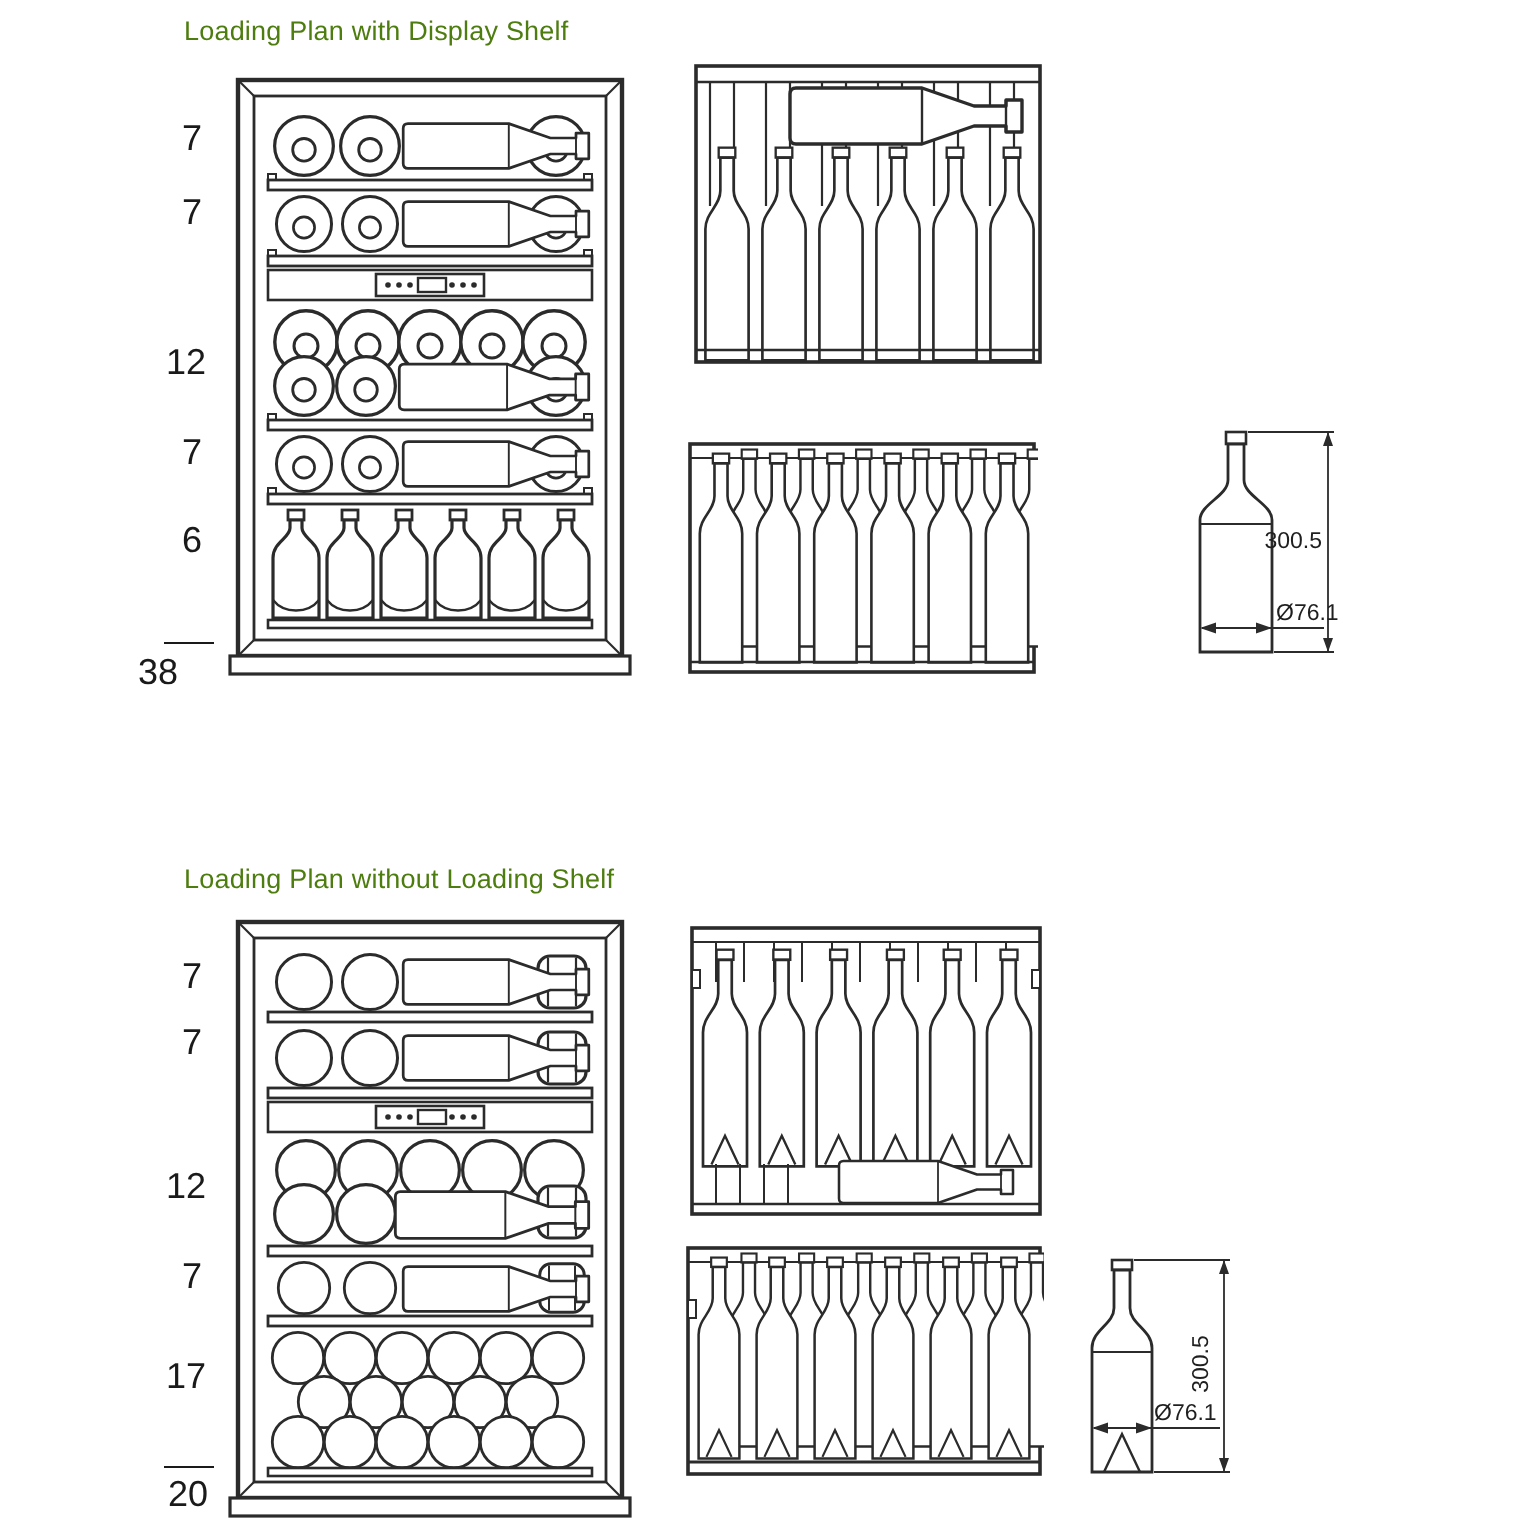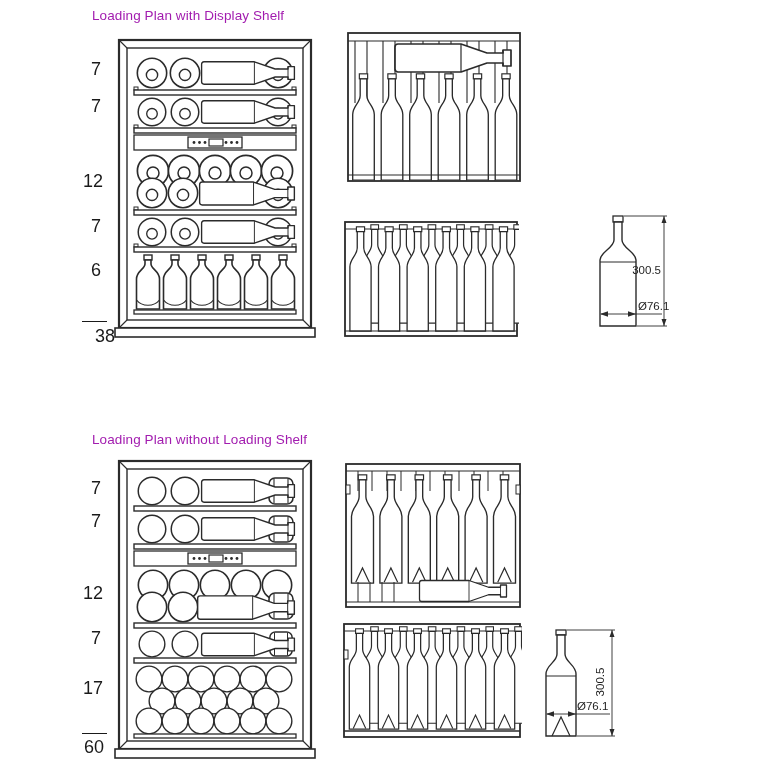--- a/index.html
+++ b/index.html
@@ -3,21 +3,21 @@
 <meta charset="utf-8">
 <style>
   html,body{margin:0;padding:0;}
   body{
     width:766px;height:766px;position:relative;overflow:hidden;
     background:#ffffff;
     font-family:"Liberation Sans", sans-serif;
     color:#1f1f1f;
   }
   .abs{position:absolute;}
-  .plan-title{font-size:13.5px;color:#a21caf;letter-spacing:.1px;}
+  .plan-title{font-size:13.5px;color:#4d7c0f;letter-spacing:.1px;}
   .row-count{font-size:18px;color:#1a1a1a;width:30px;text-align:center;line-height:1.1;}
   .sum-line{border-top:1.6px solid #1a1a1a;width:25px;height:0;}
   .total-count{font-size:18px;color:#1a1a1a;width:34px;text-align:center;line-height:1.1;}
   svg{color:#2b2b2b;display:block;}
   svg text{font-family:"Liberation Sans", sans-serif;fill:#1f1f1f;font-size:11.5px;}
 </style>
 </head>
 <body>
 
 <svg width="0" height="0" style="position:absolute" aria-hidden="true">
@@ -57,21 +57,21 @@
 </svg>
 
 <div class="abs plan-title" style="left:92px;top:8px;">Loading Plan with Display Shelf</div>
 
 <div class="abs row-count" style="left:81px;top:60px;">7</div>
 <div class="abs row-count" style="left:81px;top:97px;">7</div>
 <div class="abs row-count" style="left:78px;top:172px;">12</div>
 <div class="abs row-count" style="left:81px;top:217px;">7</div>
 <div class="abs row-count" style="left:81px;top:261px;">6</div>
 <div class="abs sum-line" style="left:82px;top:321px;"></div>
-<div class="abs total-count" style="left:62px;top:327px;margin-left:26px;">38</div>
+<div class="abs total-count" style="left:62px;top:327px;">38</div>
 
 <svg class="abs" style="left:112px;top:38px;" width="206" height="304" viewBox="0 0 206 304">
   <g>
     <rect x="7" y="2" width="192" height="288" fill="#fff" stroke="currentColor" stroke-width="2.2"></rect>
     <rect x="15" y="10" width="176" height="272" fill="none" stroke="currentColor" stroke-width="1.4"></rect>
     <line x1="7" y1="2" x2="15" y2="10" stroke="currentColor" stroke-width="1.1"></line>
     <line x1="199" y1="2" x2="191" y2="10" stroke="currentColor" stroke-width="1.1"></line>
     <line x1="7" y1="290" x2="15" y2="282" stroke="currentColor" stroke-width="1.1"></line>
     <line x1="199" y1="290" x2="191" y2="282" stroke="currentColor" stroke-width="1.1"></line>
     <rect x="3" y="290" width="200" height="9" fill="#fff" stroke="currentColor" stroke-width="1.6"></rect>
@@ -200,21 +200,21 @@
 </svg>
 
 <div class="abs plan-title" style="left:92px;top:432px;">Loading Plan without Loading Shelf</div>
 
 <div class="abs row-count" style="left:81px;top:479px;">7</div>
 <div class="abs row-count" style="left:81px;top:512px;">7</div>
 <div class="abs row-count" style="left:78px;top:584px;">12</div>
 <div class="abs row-count" style="left:81px;top:629px;">7</div>
 <div class="abs row-count" style="left:78px;top:679px;text-align:center;">17</div>
 <div class="abs sum-line" style="left:82px;top:733px;"></div>
-<div class="abs total-count" style="left:77px;top:738px;">60</div>
+<div class="abs total-count" style="left:77px;top:738px;">20</div>
 
 <svg class="abs" style="left:112px;top:459px;" width="206" height="304" viewBox="0 0 206 304">
   <g>
     <rect x="7" y="2" width="192" height="288" fill="#fff" stroke="currentColor" stroke-width="2.2"></rect>
     <rect x="15" y="10" width="176" height="272" fill="none" stroke="currentColor" stroke-width="1.4"></rect>
     <line x1="7" y1="2" x2="15" y2="10" stroke="currentColor" stroke-width="1.1"></line>
     <line x1="199" y1="2" x2="191" y2="10" stroke="currentColor" stroke-width="1.1"></line>
     <line x1="7" y1="290" x2="15" y2="282" stroke="currentColor" stroke-width="1.1"></line>
     <line x1="199" y1="290" x2="191" y2="282" stroke="currentColor" stroke-width="1.1"></line>
     <rect x="3" y="290" width="200" height="9" fill="#fff" stroke="currentColor" stroke-width="1.6"></rect>

